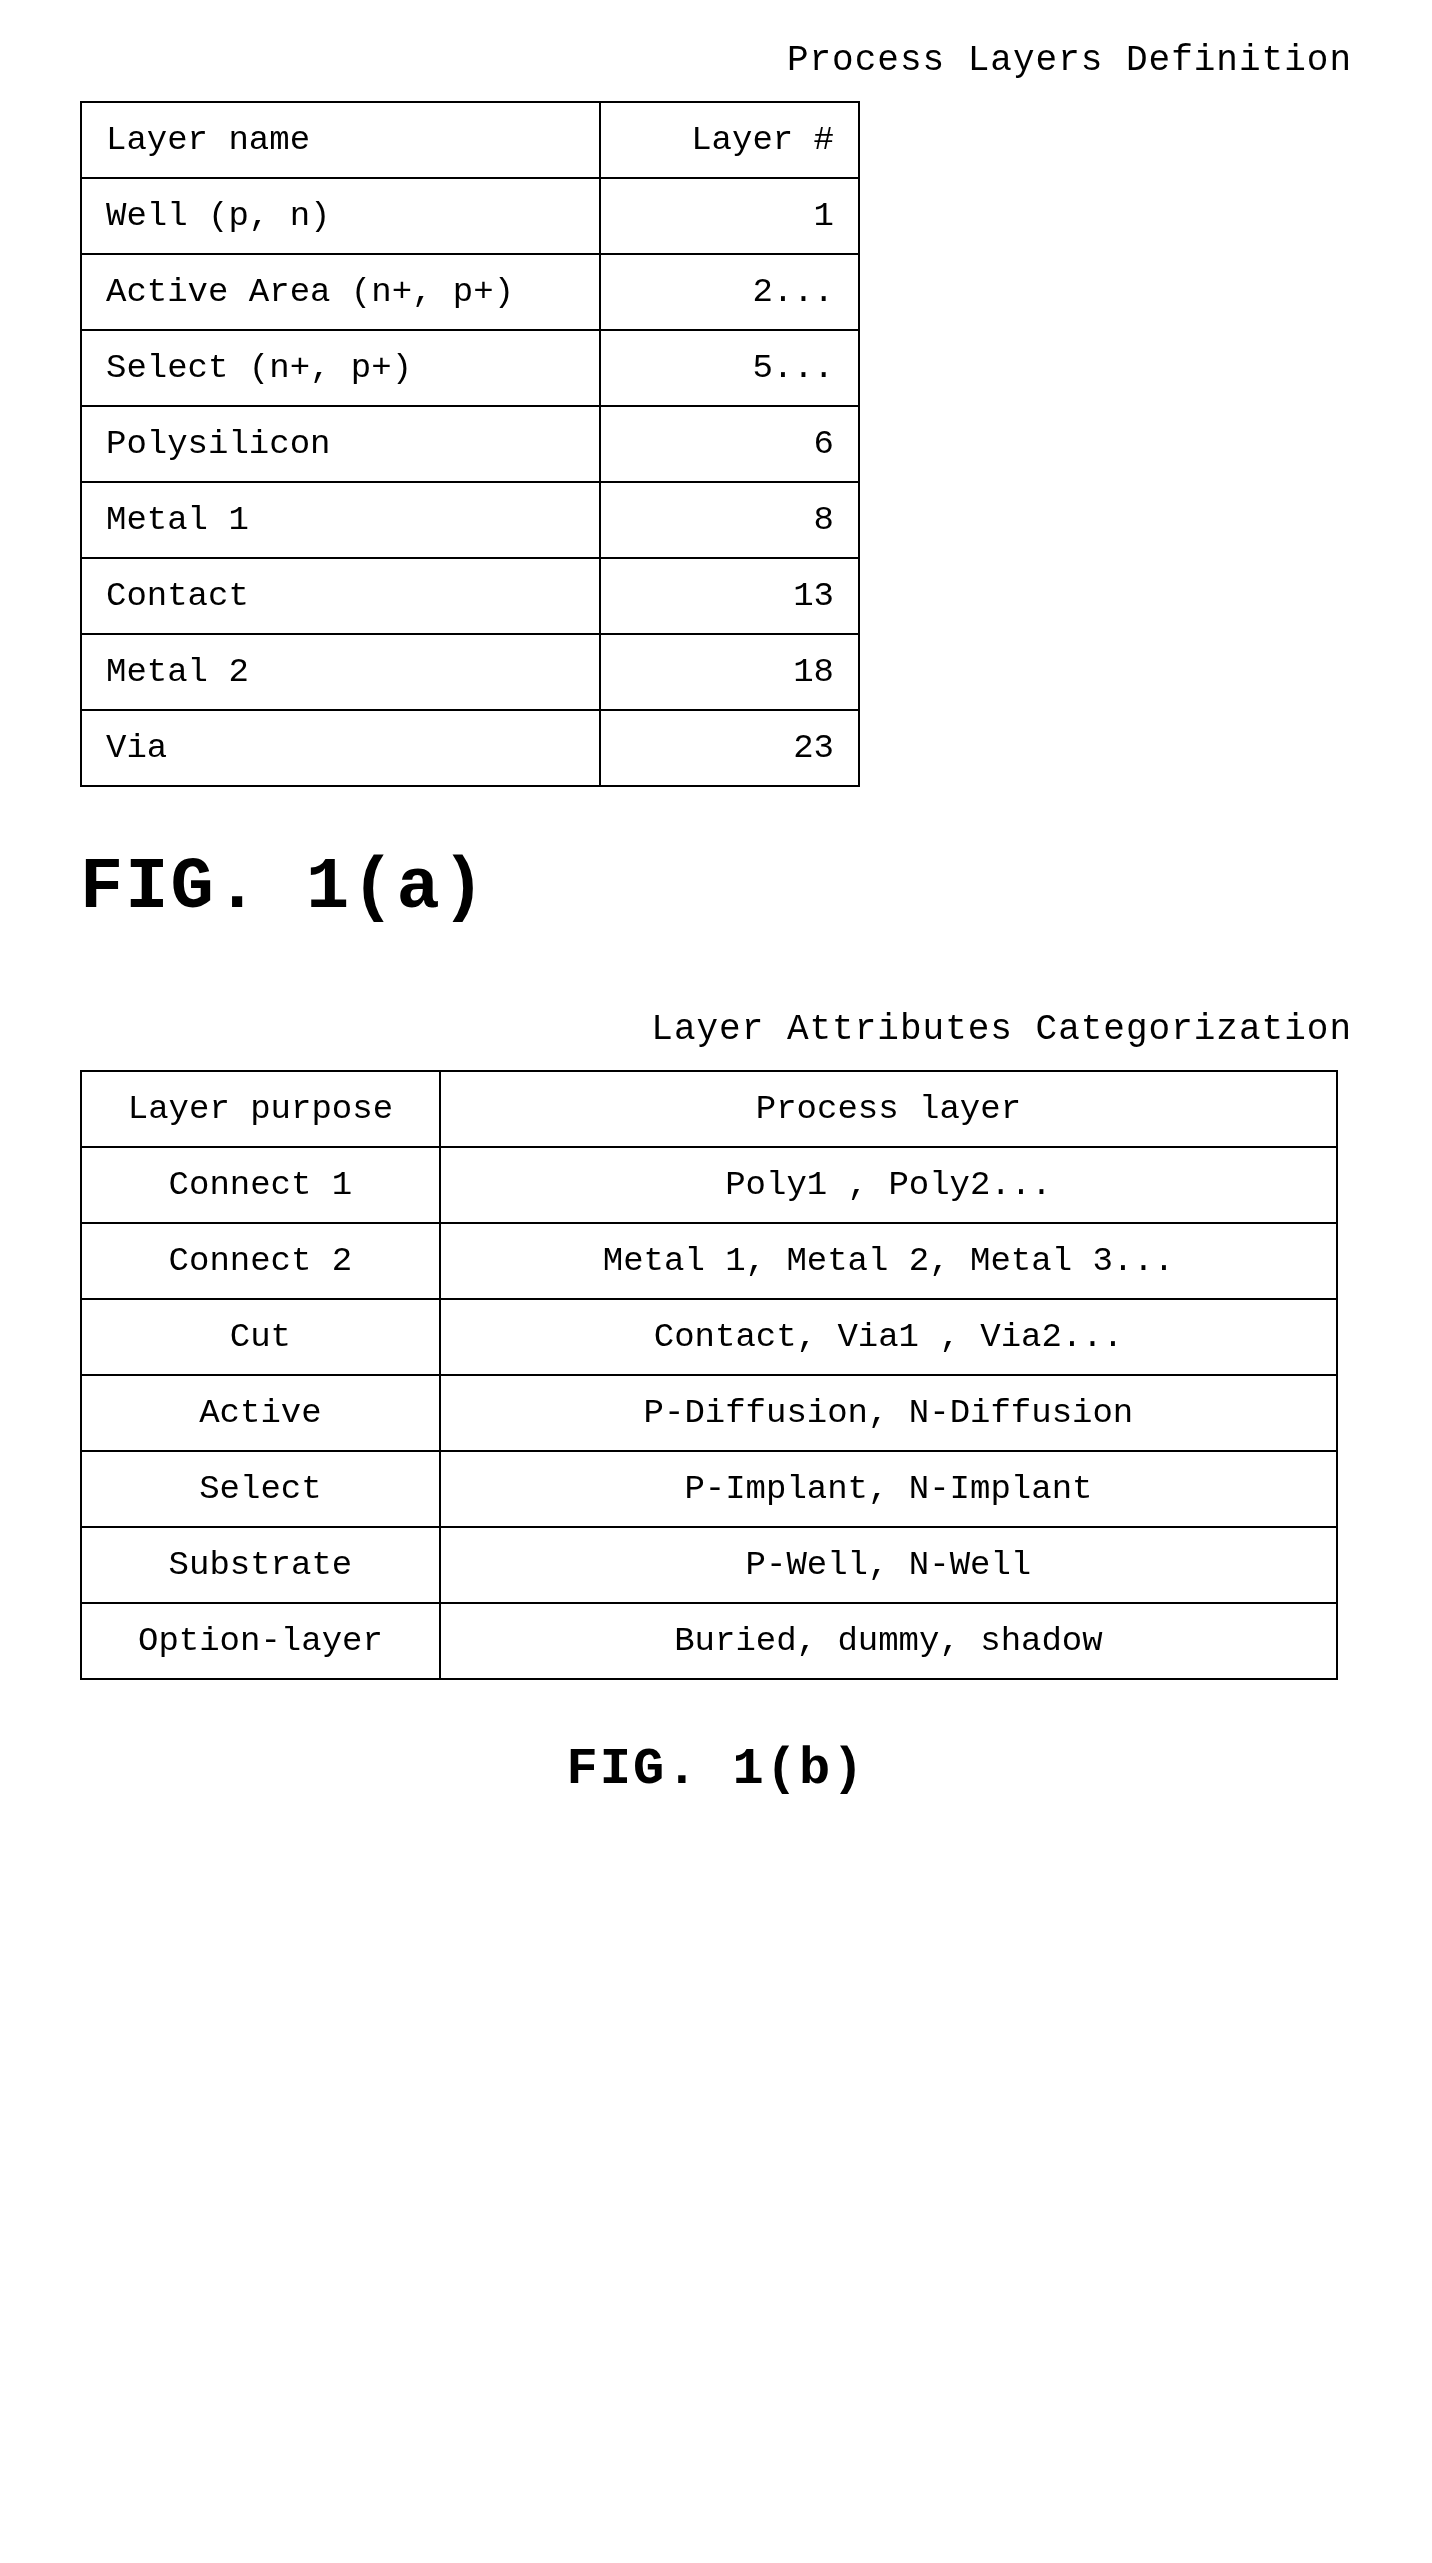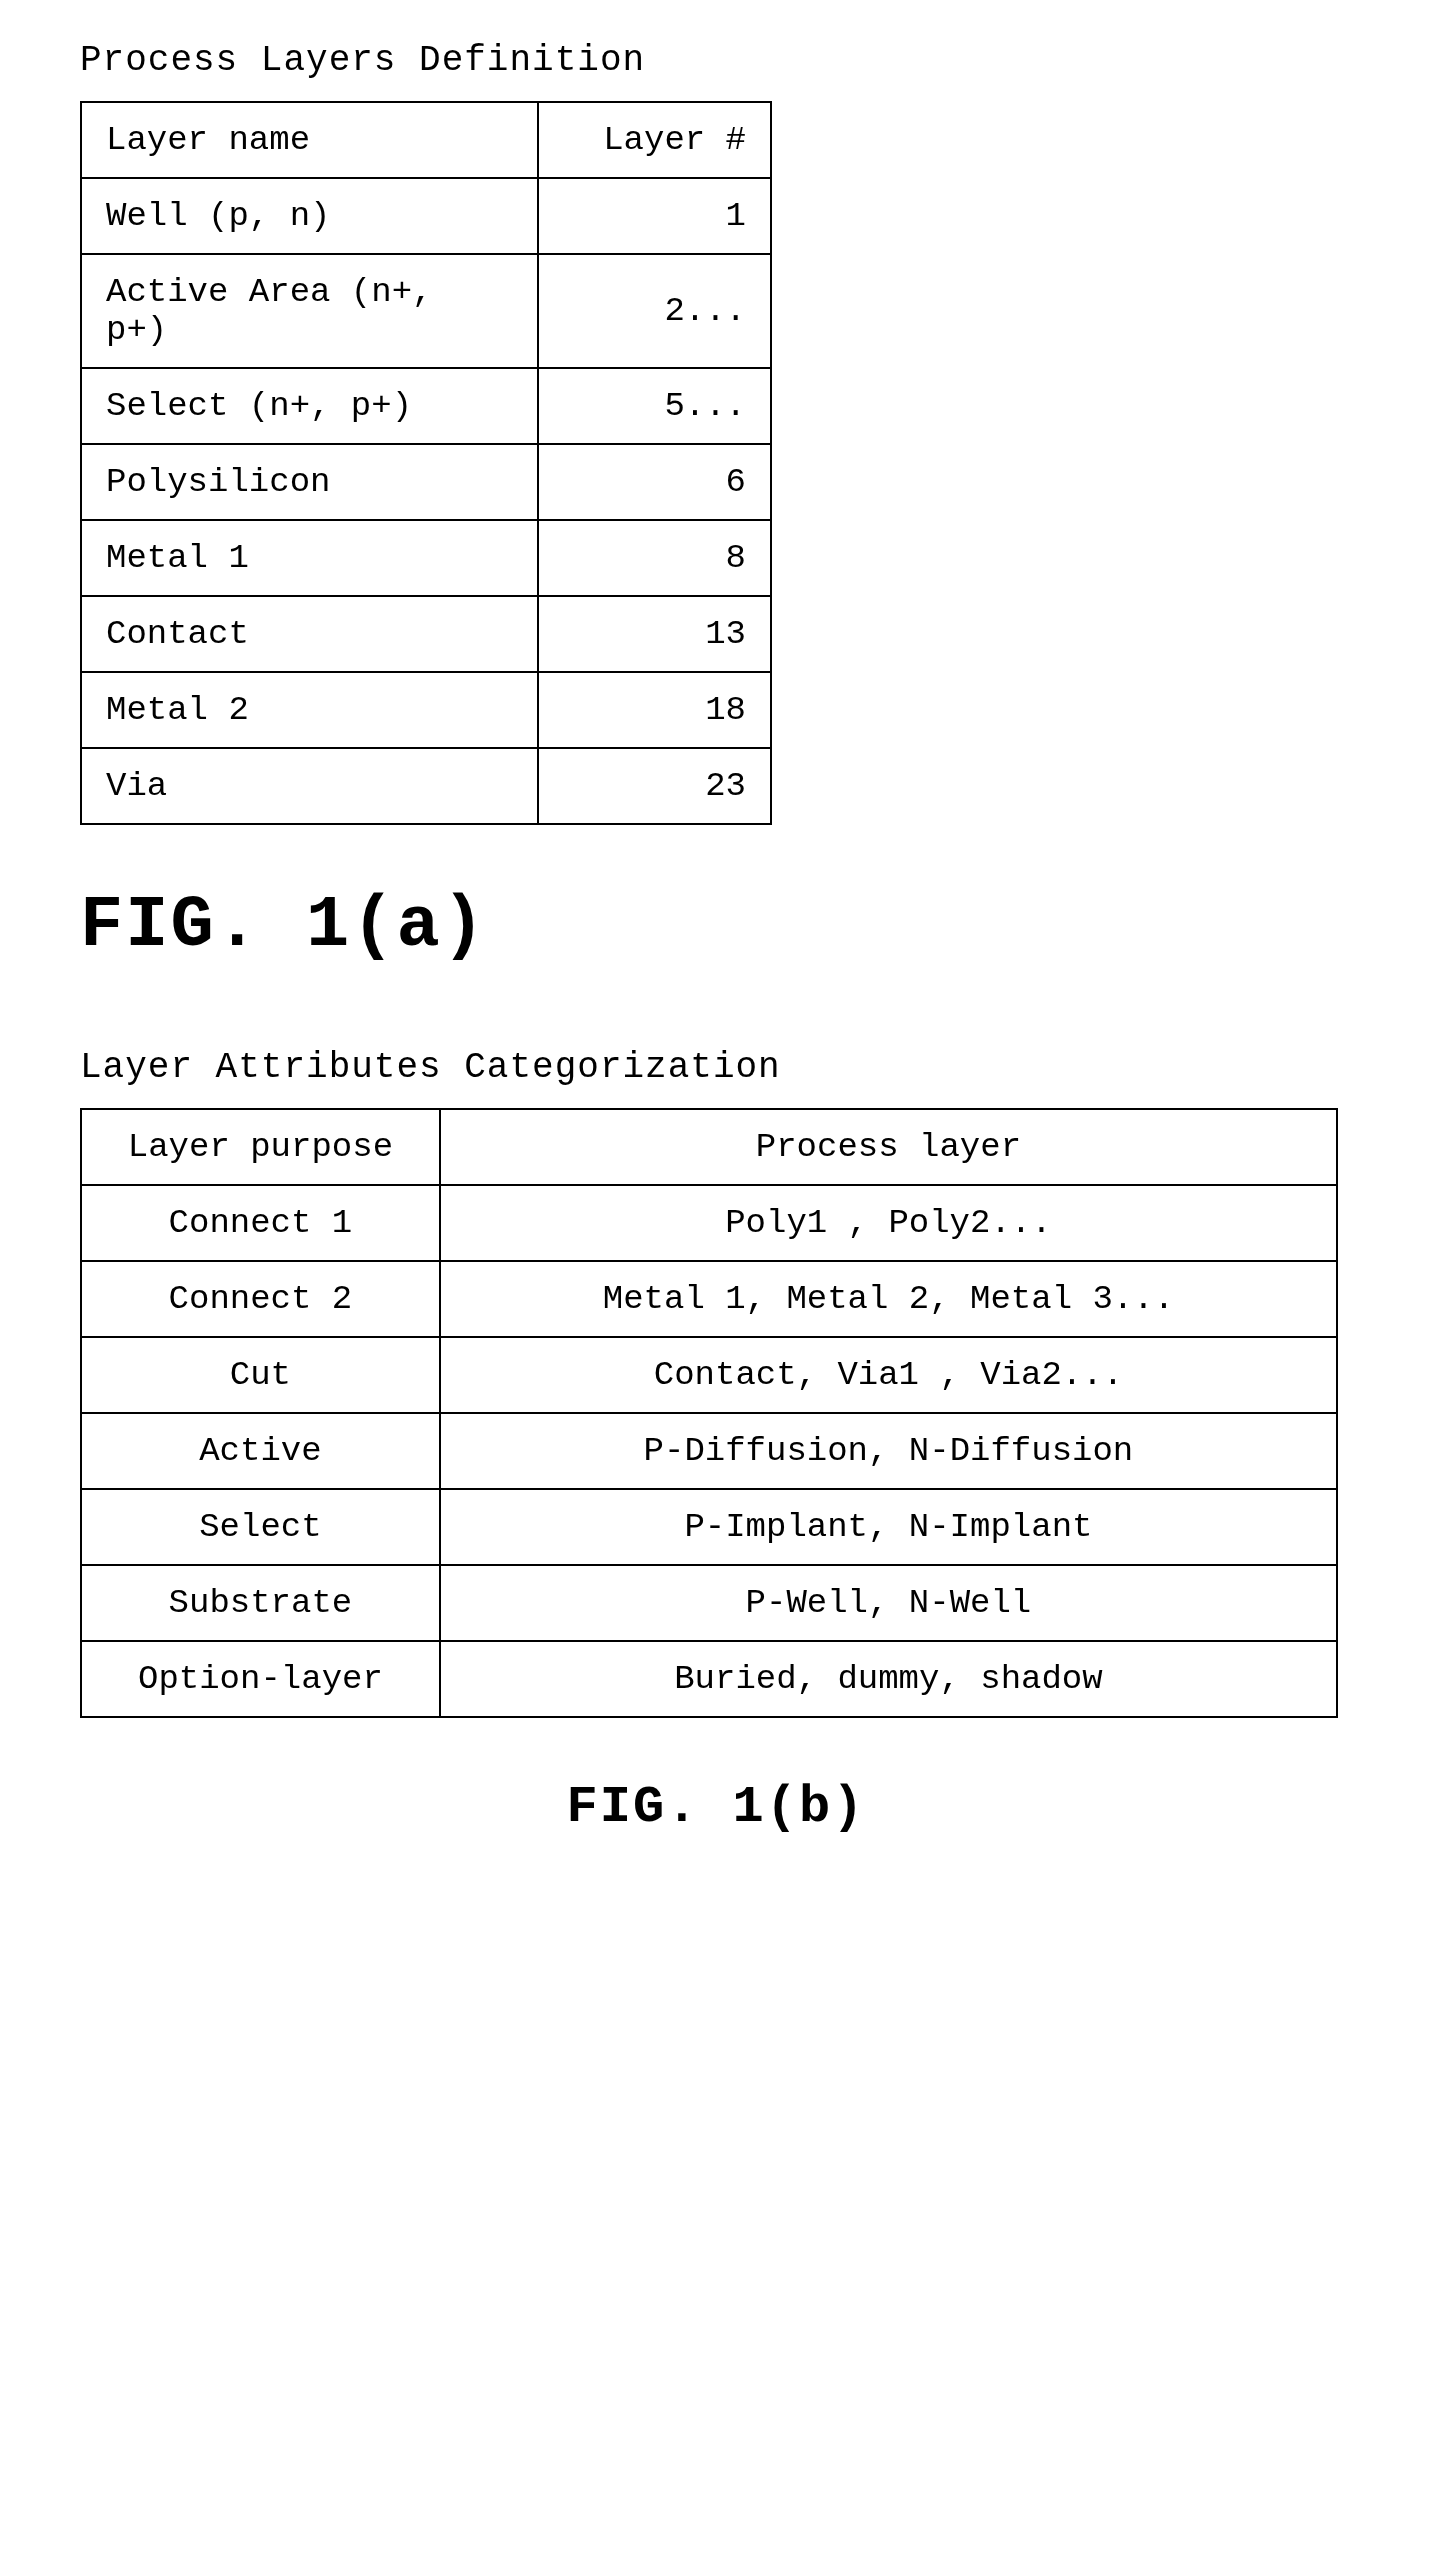--- a/index.html
+++ b/index.html
@@ -19,35 +19,36 @@
 
     .section {
       margin-bottom: 60px;
     }
 
     .section-title {
       font-size: 36px;
       font-weight: normal;
       margin-bottom: 20px;
       letter-spacing: 1px;
+      text-align: right;
     }
 
     table {
       border-collapse: collapse;
       font-size: 34px;
     }
 
     table td {
       border: 2px solid #000000;
       padding: 18px 24px;
       vertical-align: middle;
     }
 
     .table-top {
-      width: 692px;
+      width: 780px;
     }
 
     .table-top td:first-child {
       width: 520px;
     }
 
     .table-top td:last-child {
       width: 260px;
       text-align: right;
     }

